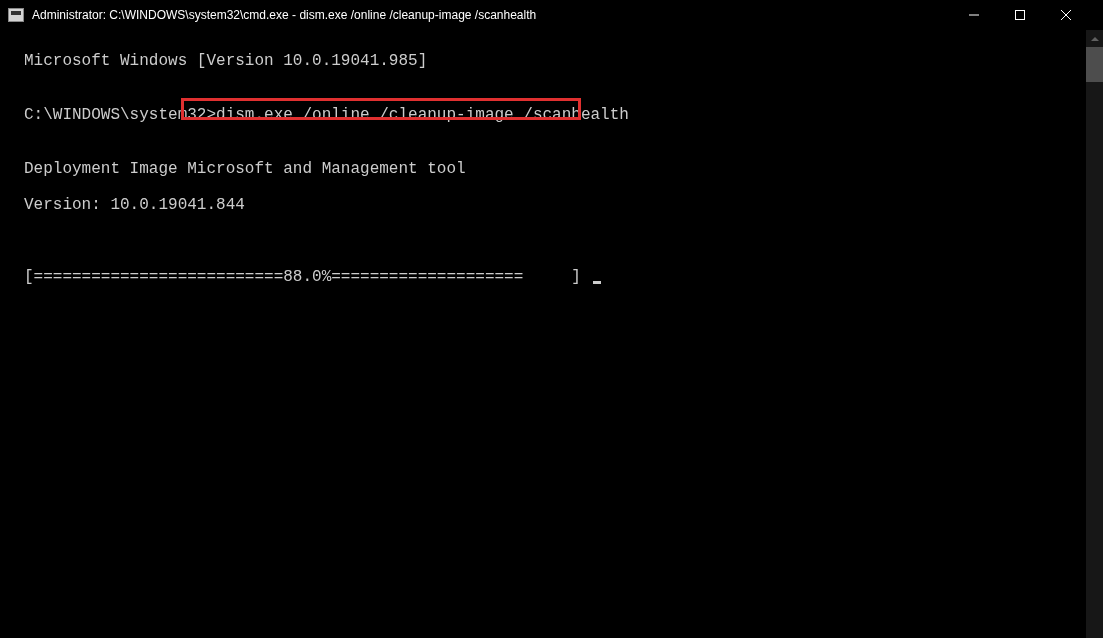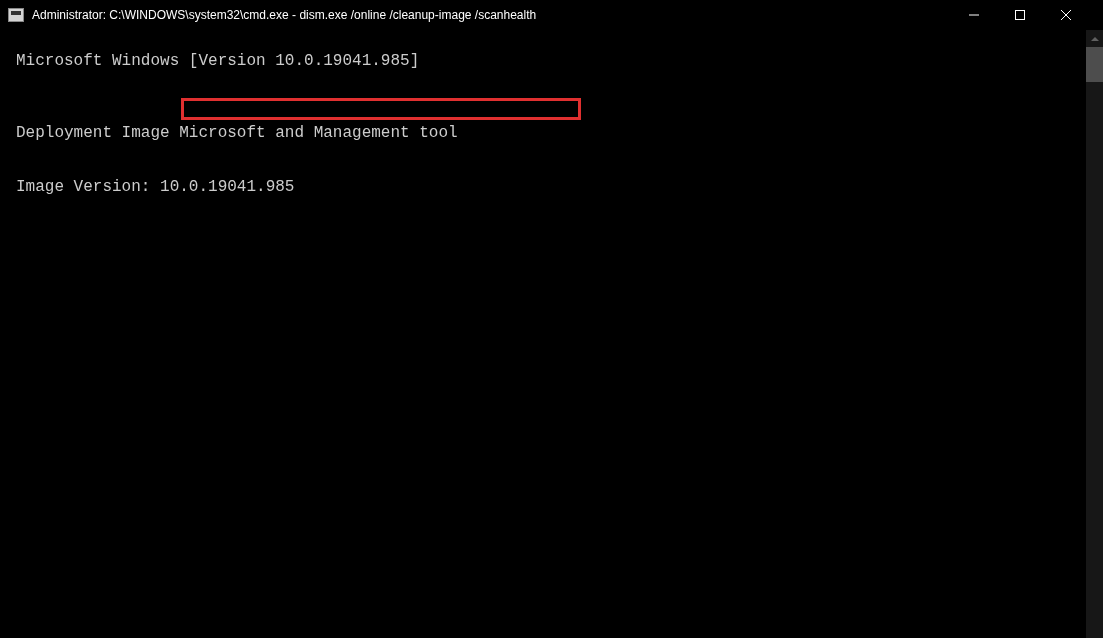--- a/index.html
+++ b/index.html
@@ -70,21 +70,21 @@
       cursor: pointer;
     }
     .titlebar-btn svg {
       width: 10px;
       height: 10px;
       stroke: #fff;
       stroke-width: 1;
       fill: none;
     }
     .terminal-body {
-      padding: 4px 16px;
+      padding: 4px 24px;
       font-family: Consolas, 'Courier New', monospace;
       font-size: 16px;
       line-height: 18px;
       color: #cccccc;
       white-space: pre;
       position: relative;
       height: calc(100% - 30px);
     }
     .highlight-box {
       border: 3px solid #e03030;
@@ -158,25 +158,27 @@
           <line x1="0" y1="0" x2="10" y2="10"></line>
           <line x1="10" y1="0" x2="0" y2="10"></line>
         </svg>
     </div>
   </div>
 </div>
 
 <div class="terminal-body">
 <span class="term-line">Microsoft Windows [Version 10.0.19041.985]</span>
 <span class="term-line"></span>
+<span class="term-line"><span>C:\WINDOWS\system32&gt;</span><span>dism.exe /online /cleanup-image /scanhealth</span></span>
 <span class="term-line"></span>
 <span class="term-line">Deployment Image Microsoft and Management tool</span>
+<span class="term-line">Version: 10.0.19041.844</span>
 <span class="term-line"></span>
-<span class="term-line">Image Version: 10.0.19041.985</span>
 <span class="term-line"></span>
+<span class="term-line"><span>[==========================88.0%====================     ] </span><span class="cursor-blink"></span></span>
 <div class="highlight-box" style="top:68px;left:181px;width:400px;height:22px;"></div>
 </div>
 
 <div class="scrollbar">
   <div class="scrollbar-arrow-up">
     <svg viewBox="0 0 8 4">
         <polygon points="4,0 8,4 0,4" fill="#606060"></polygon>
       </svg>
   </div>
   <div class="scrollbar-thumb"></div>

